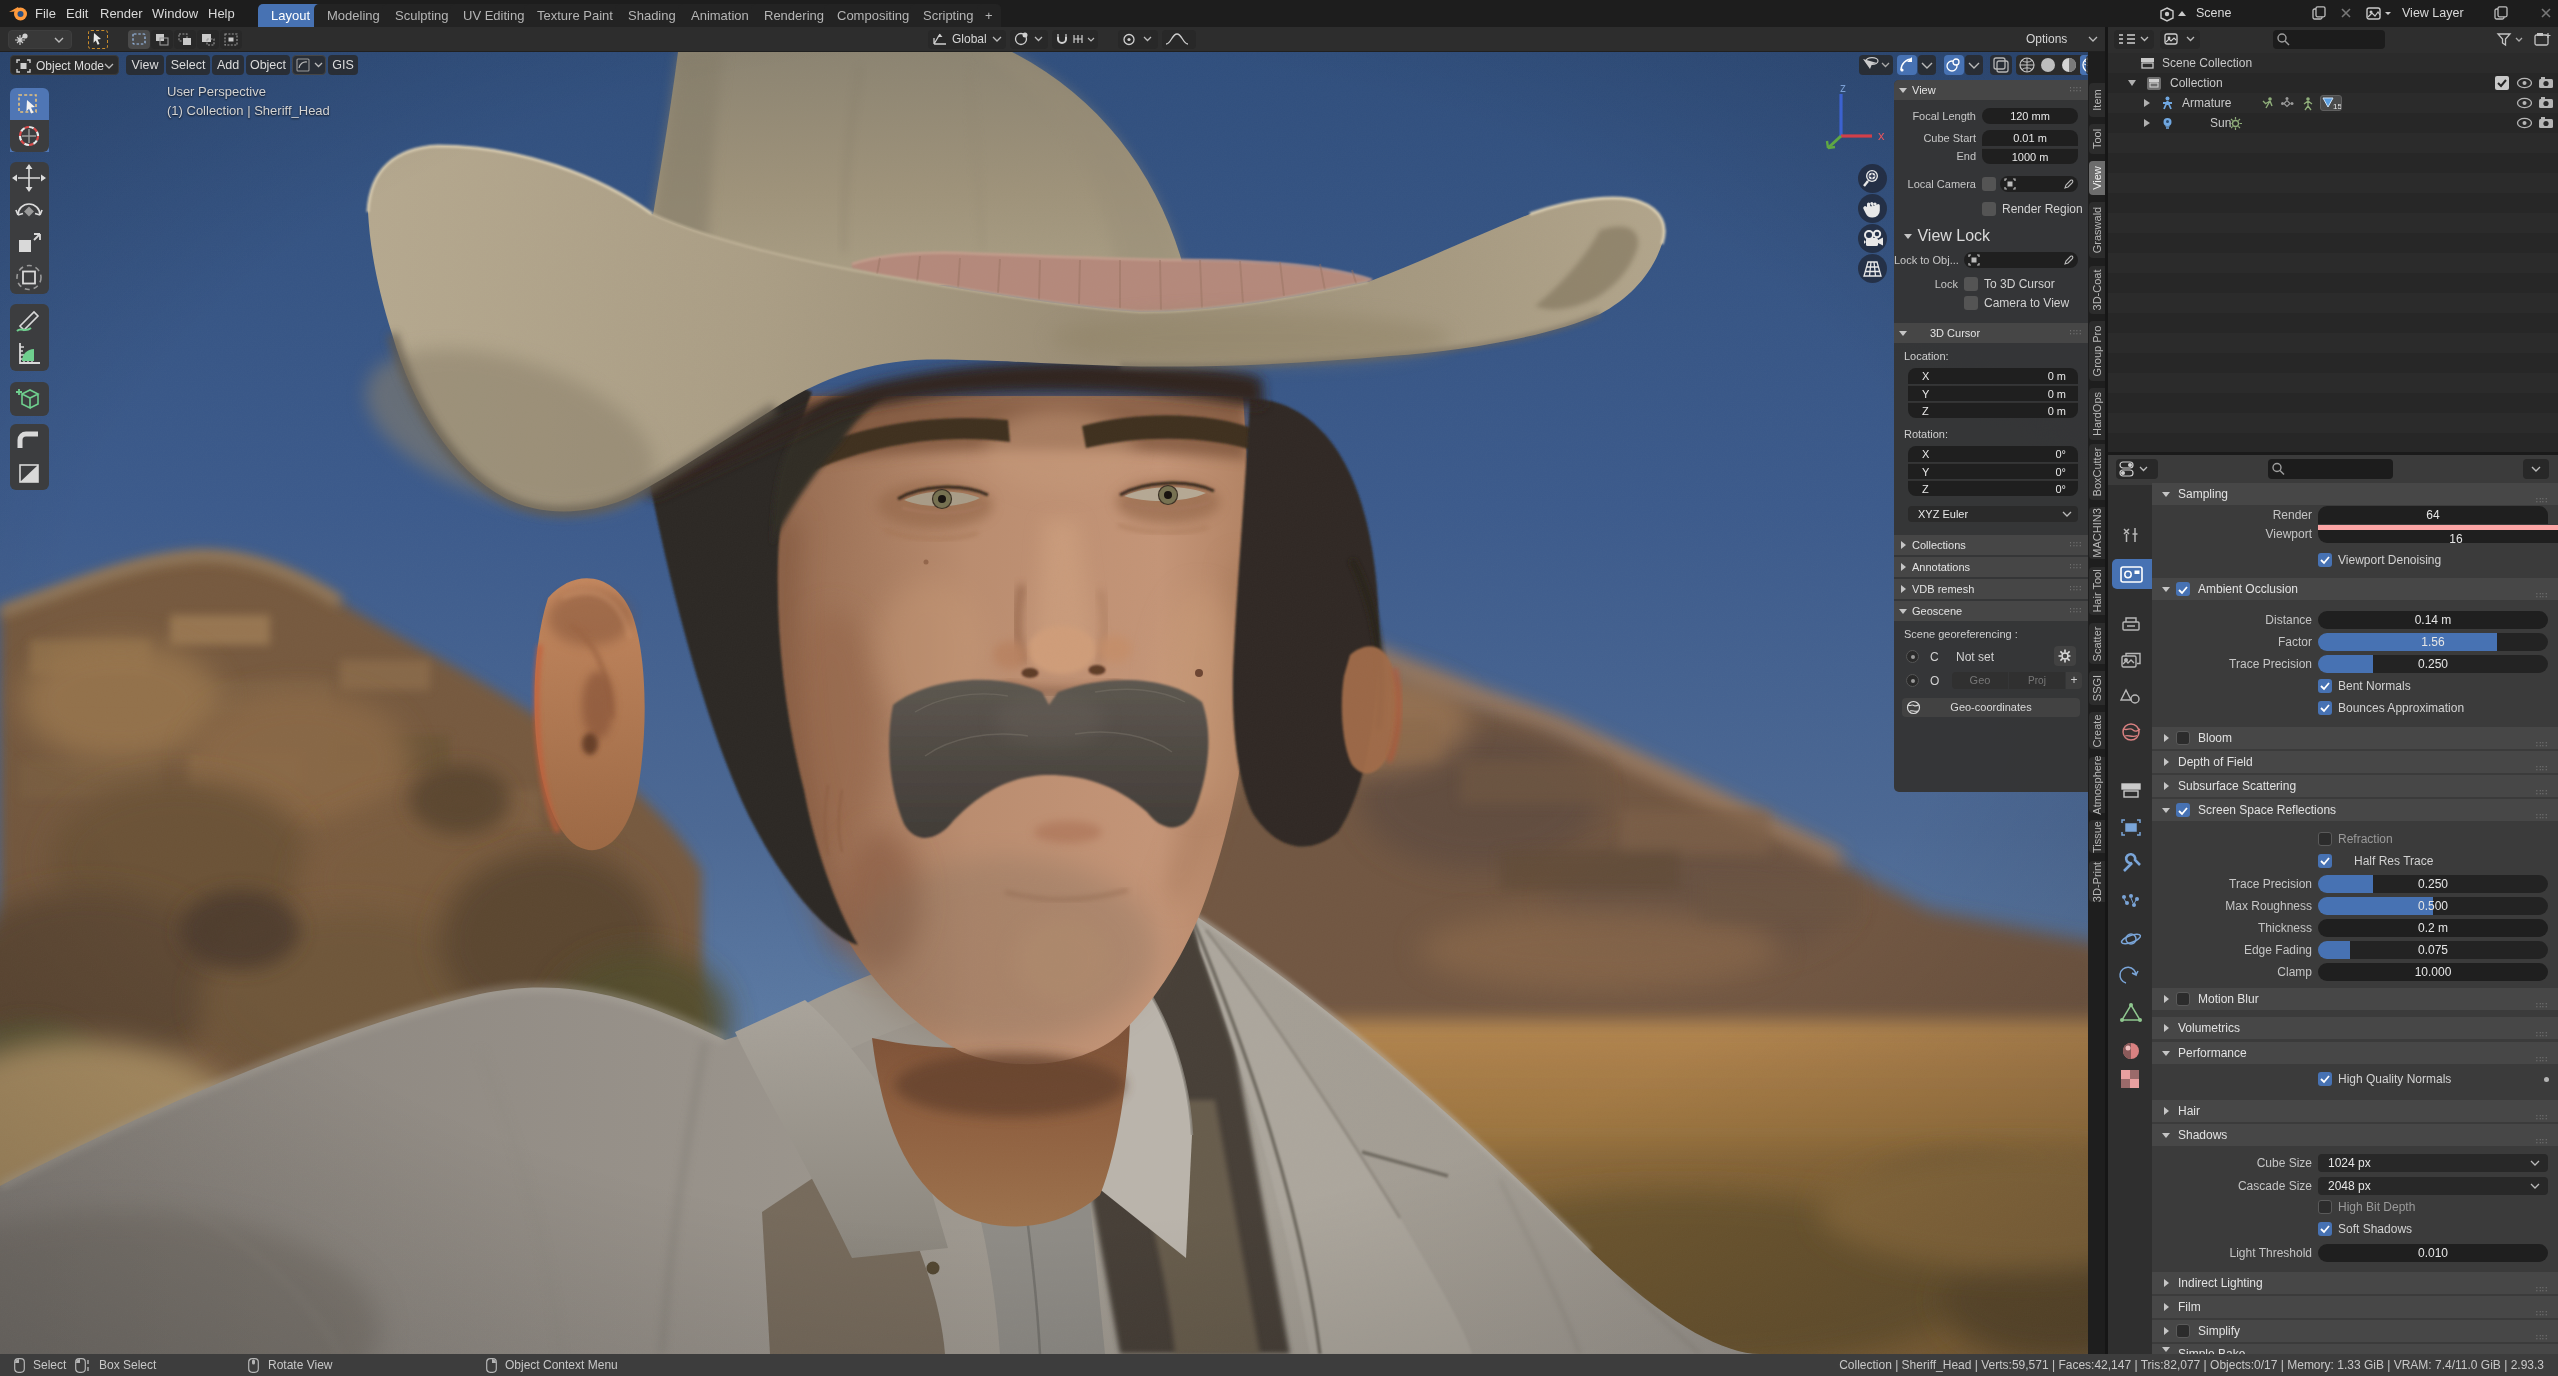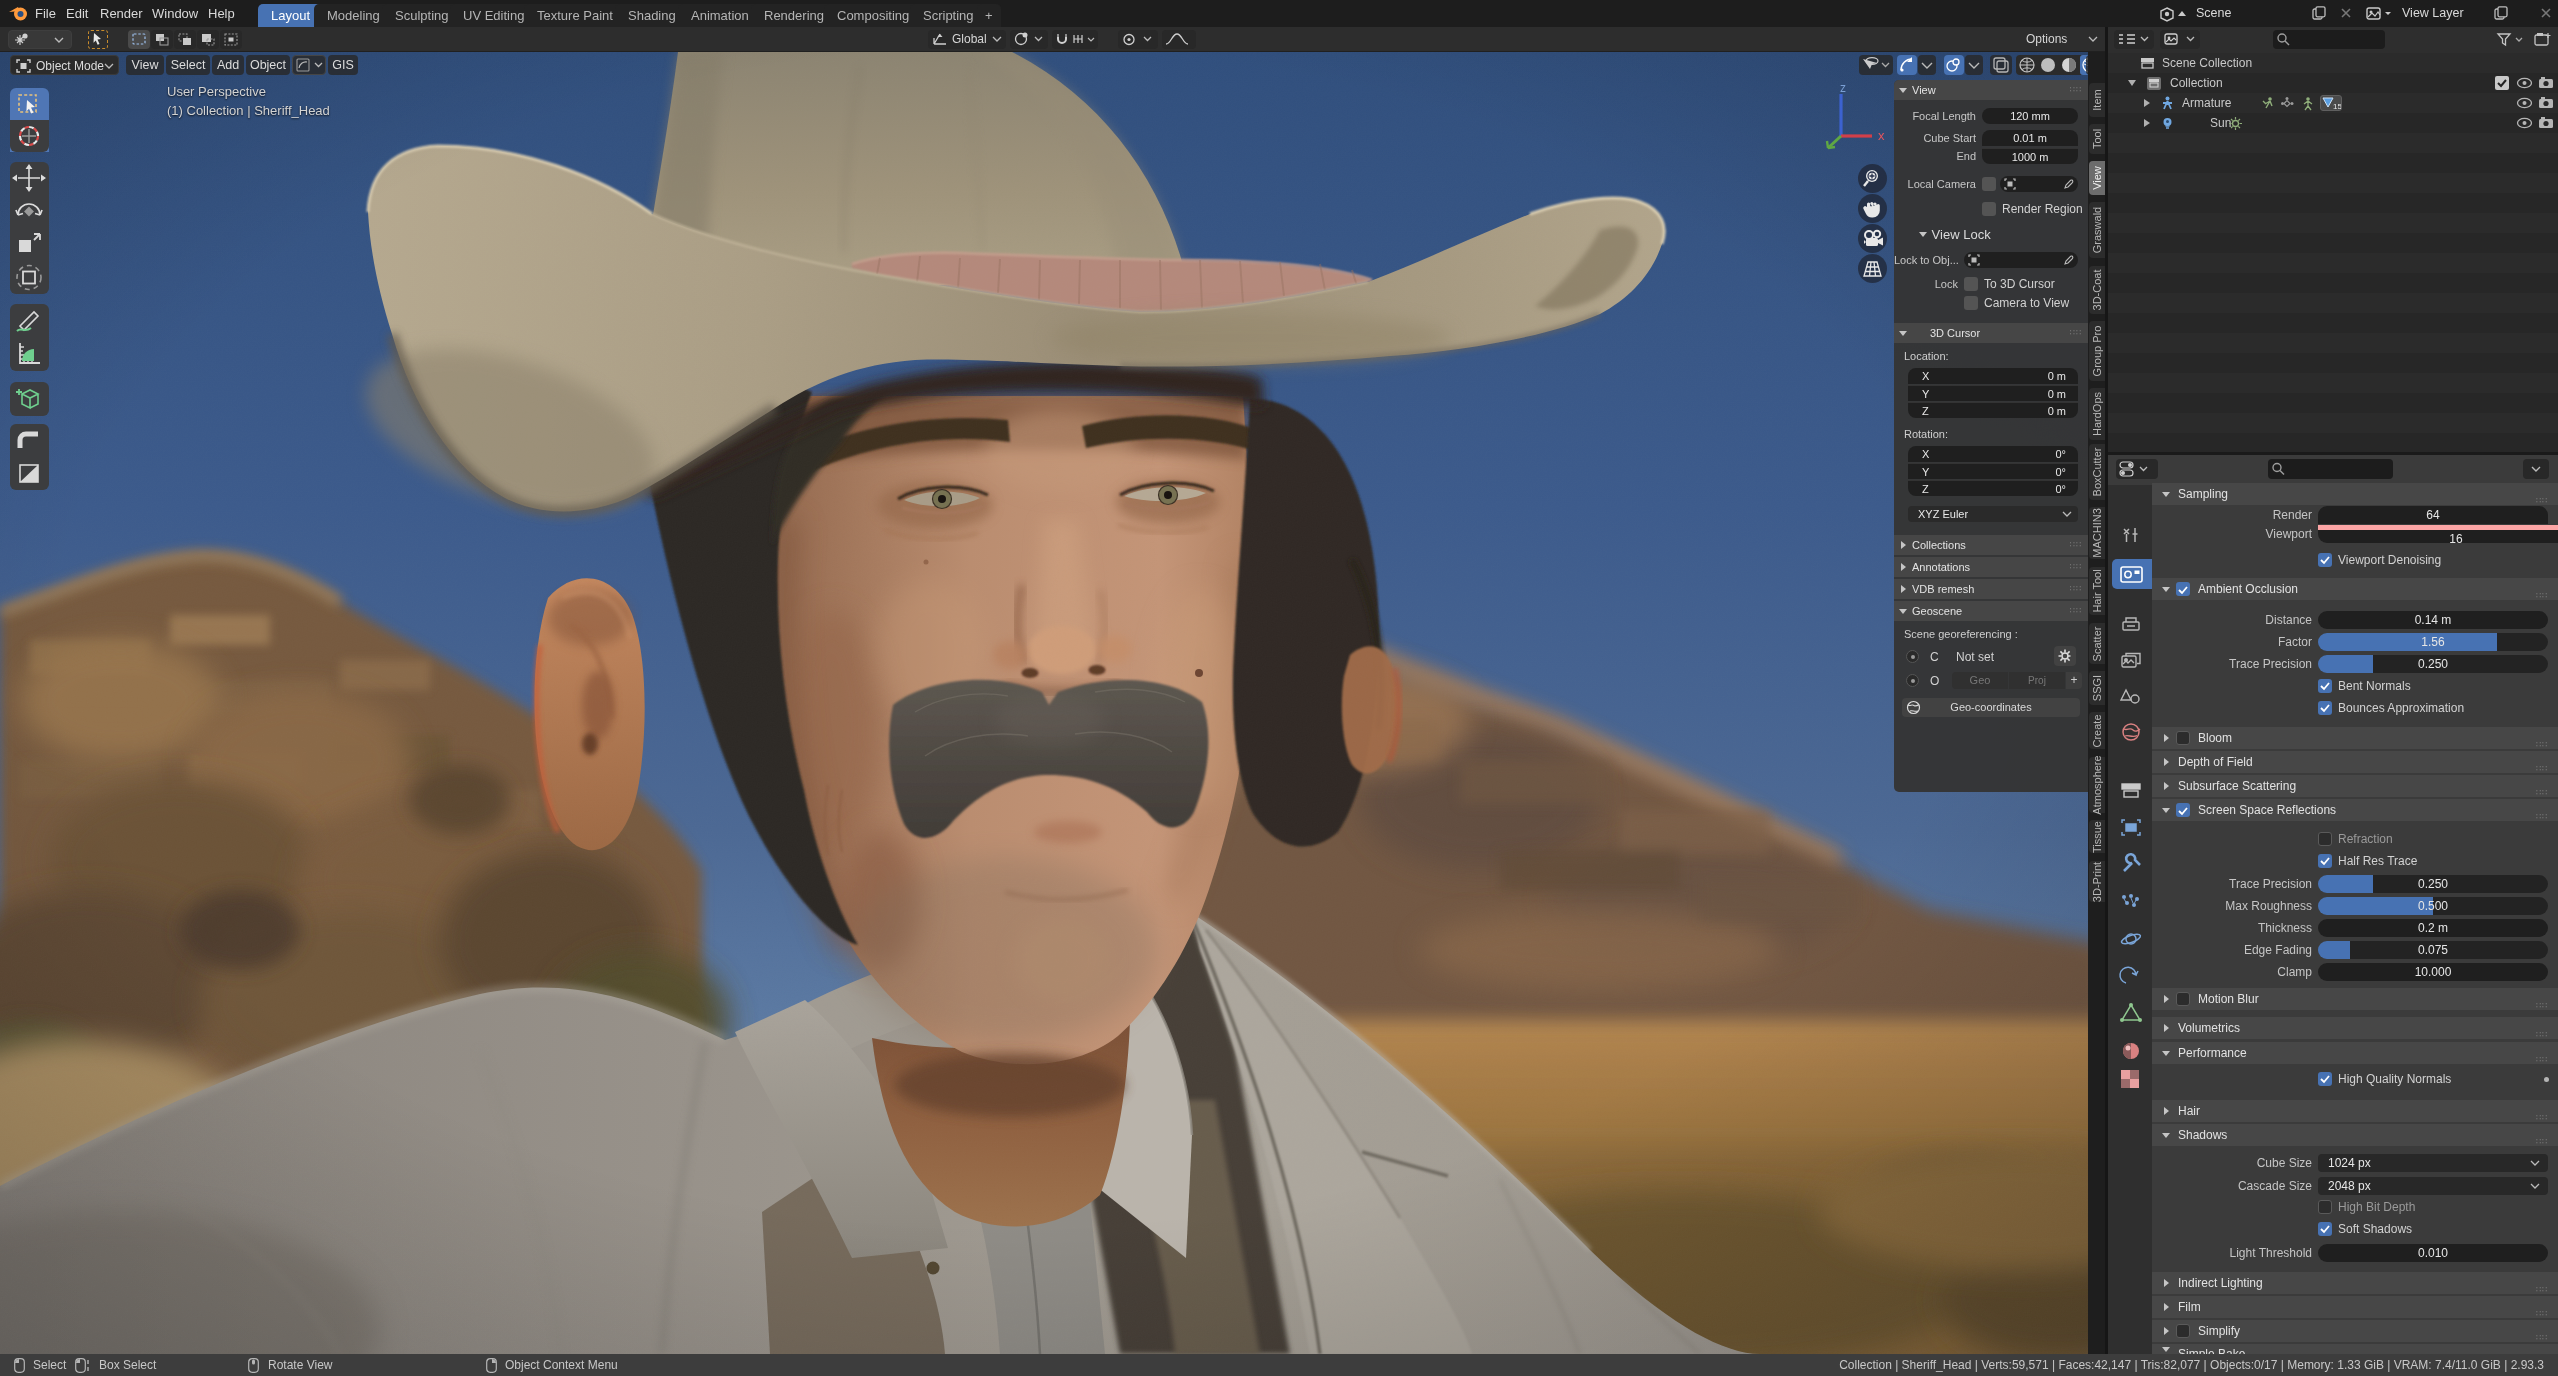--- a/index.html
+++ b/index.html
@@ -694,21 +694,21 @@
     <svg class="abs" style="left:4px;top:2px" width="12" height="12" viewBox="0 0 12 12">
             <path d="M1,3 v-2 h2 M9,1 h2 v2 M11,9 v2 h-2 M3,11 H1 v-2" stroke="#bbb" stroke-width="1.2" fill="none"></path>
             <rect x="3.5" y="3.5" width="5" height="5" fill="#bbb"></rect>
           </svg>
     <svg class="abs" style="right:4px;top:2px" width="12" height="12" viewBox="0 0 12 12">
             <path d="M10,2 a1.8,1.8 0 0 1 0,3 L6,9 l-3,1 1,-3 4,-4 a1.8,1.8 0 0 1 2,-1 Z" fill="none" stroke="#bbb" stroke-width="1.1"></path>
           </svg>
   </div>
   <div class="pcheck" style="left:88px;top:122px"></div>
   <div class="pctext" style="left:108px;top:121px">Render Region</div>
-  <div class="abs" style="left:25px;top:147px;color:#dadada;font-size:13px">
+  <div class="abs" style="left:10px;top:147px;color:#dadada;font-size:16px">
     <svg style="vertical-align:1px" width="9" height="7">
             <path d="M0,1 h8 l-4,5 Z" fill="#c5c5c5"></path>
           </svg> View Lock</div>
   <div class="nlabel" style="left:0;top:172px;width:64px">Lock to Obj...</div>
   <div class="nfield" style="left:70px;top:172px;width:114px;text-align:left">
     <svg class="abs" style="left:4px;top:2px" width="12" height="12" viewBox="0 0 12 12">
             <path d="M1,3 v-2 h2 M9,1 h2 v2 M11,9 v2 h-2 M3,11 H1 v-2" stroke="#bbb" stroke-width="1.2" fill="none"></path>
             <rect x="3.5" y="3.5" width="5" height="5" fill="#bbb"></rect>
           </svg>
     <svg class="abs" style="right:4px;top:2px" width="12" height="12" viewBox="0 0 12 12">
@@ -1123,21 +1123,21 @@
     <div class="pcheck on" style="left:24px;top:4px"><svg width="14" height="14" viewBox="0 0 14 14">
           <path d="M3,7 l3,3 l5,-6" stroke="#fff" stroke-width="1.8" fill="none"></path>
         </svg></div>
     <span class="grip" style="right:8px;top:7px">∷∷</span>
   </div>
   <div class="pcheck" style="left:210px;top:377px;background:#2c2c2c;border:1px solid #5a5a5a"></div>
   <div class="pctext" style="left:230px;top:376px;color:#9a9a9a">Refraction</div>
   <div class="pcheck on" style="left:210px;top:399px"><svg width="14" height="14" viewBox="0 0 14 14">
         <path d="M3,7 l3,3 l5,-6" stroke="#fff" stroke-width="1.8" fill="none"></path>
       </svg></div>
-  <div class="pctext" style="left:230px;top:398px">Half Res Trace</div>
+  <div class="pctext" style="left:246px;top:398px">Half Res Trace</div>
   <div class="plabel" style="left:44px;top:420px;width:160px">Trace Precision</div>
   <div class="pfield" style="left:210px;top:420px;width:230px;background:linear-gradient(to right,#4772b3 0 24%,#232323 24%)">0.250</div>
   <div class="plabel" style="left:44px;top:442px;width:160px">Max Roughness</div>
   <div class="pfield" style="left:210px;top:442px;width:230px;background:linear-gradient(to right,#4772b3 0 50%,#232323 50%)">0.500</div>
   <div class="plabel" style="left:44px;top:464px;width:160px">Thickness</div>
   <div class="pfield" style="left:210px;top:464px;width:230px">0.2 m</div>
   <div class="plabel" style="left:44px;top:486px;width:160px">Edge Fading</div>
   <div class="pfield" style="left:210px;top:486px;width:230px;background:linear-gradient(to right,#4772b3 0 14%,#232323 14%)">0.075</div>
   <div class="plabel" style="left:44px;top:508px;width:160px">Clamp</div>
   <div class="pfield" style="left:210px;top:508px;width:230px">10.000</div>

